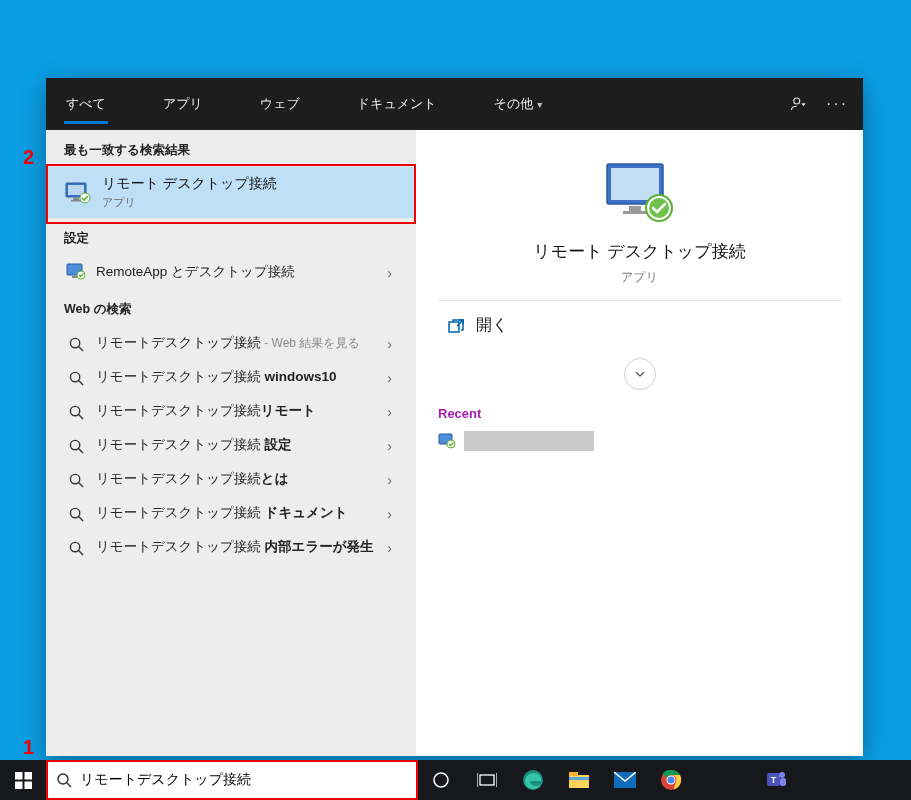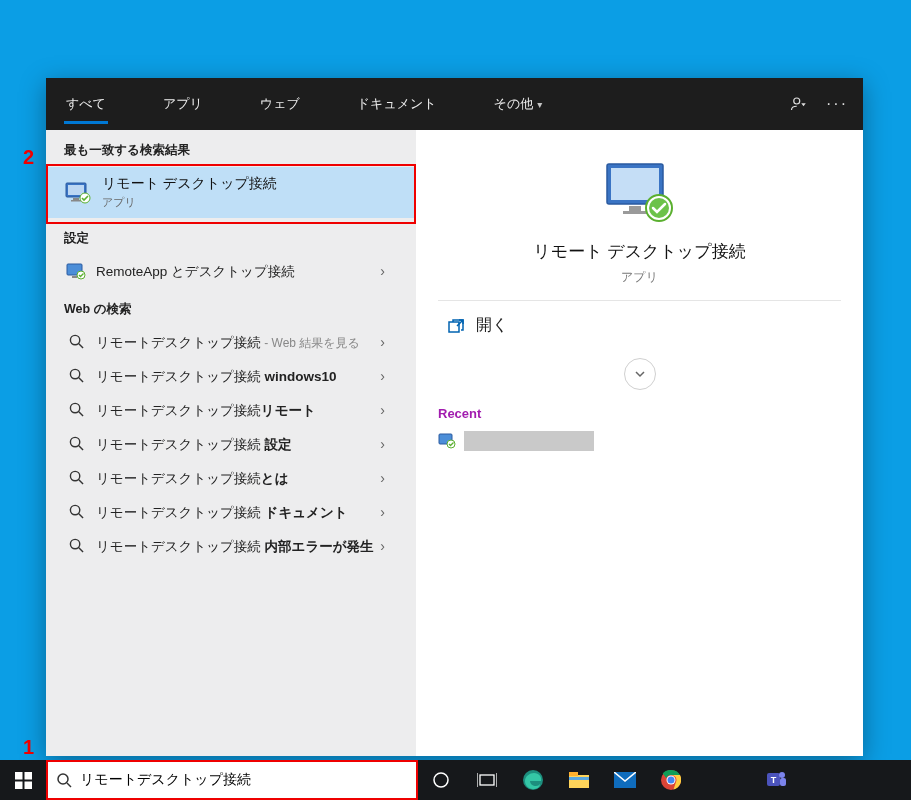--- a/index.html
+++ b/index.html
@@ -23,21 +23,21 @@
   .right { flex: 1; background: #fff; padding: 18px 22px 0 22px; position: relative; }
 
   .sec-header { font-size: 12.5px; font-weight: 600; color: #222; padding: 12px 16px 8px 18px; }
 
   .best-match { display: flex; align-items: center; padding: 8px 12px 8px 16px; background: #bfdff7; }
   .best-match .ico-box { width: 34px; display: flex; justify-content: center; }
   .best-match .txt { flex: 1; padding-left: 6px; }
   .best-match .title { font-size: 14px; color: #111; }
   .best-match .sub { font-size: 11px; color: #666; margin-top: 2px; }
 
-  .list-item { display: flex; align-items: flex-start; padding: 8px 27px 8px 16px; cursor: pointer; }
+  .list-item { display: flex; align-items: flex-end; padding: 8px 20px 8px 16px; cursor: pointer; }
   .list-item .ico-box { width: 28px; display: flex; justify-content: center; color: #444; }
   .list-item .txt { flex: 1; font-size: 13.5px; color: #222; padding-left: 6px; white-space: nowrap; overflow: hidden; text-overflow: ellipsis; }
   .list-item .sub-inline { color: #888; font-size: 12px; }
   .list-item .chev-r { color: #666; font-size: 14px; padding: 0 4px; }
   .list-item b { font-weight: 600; }
 
   
   .detail-head { display: flex; flex-direction: column; align-items: center; padding-top: 12px; }
   .detail-title { font-size: 17px; color: #111; margin-top: 14px; text-align: center; }
   .detail-sub { font-size: 12px; color: #777; margin-top: 6px; }

